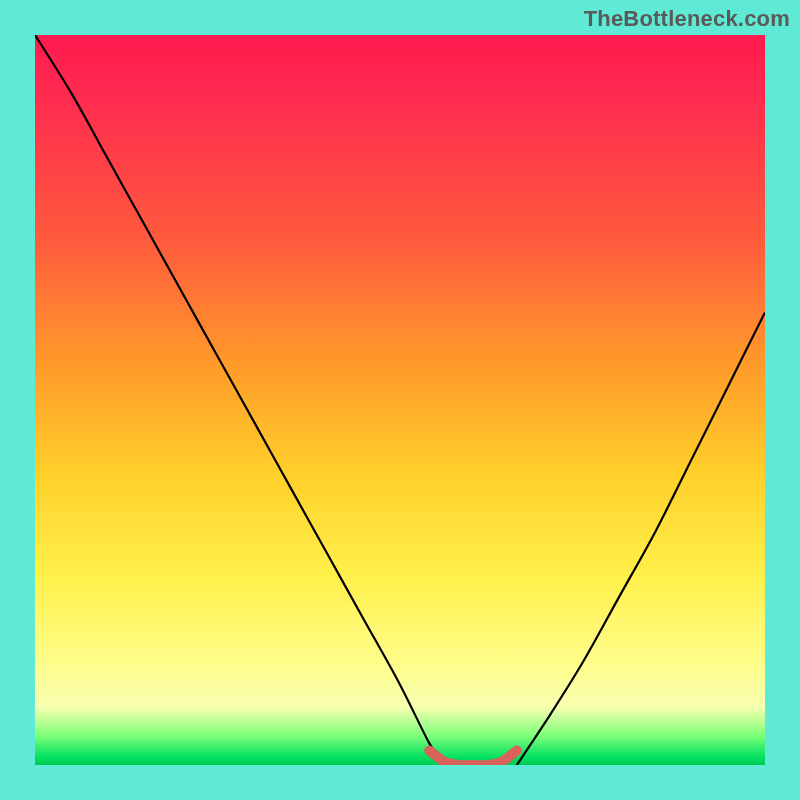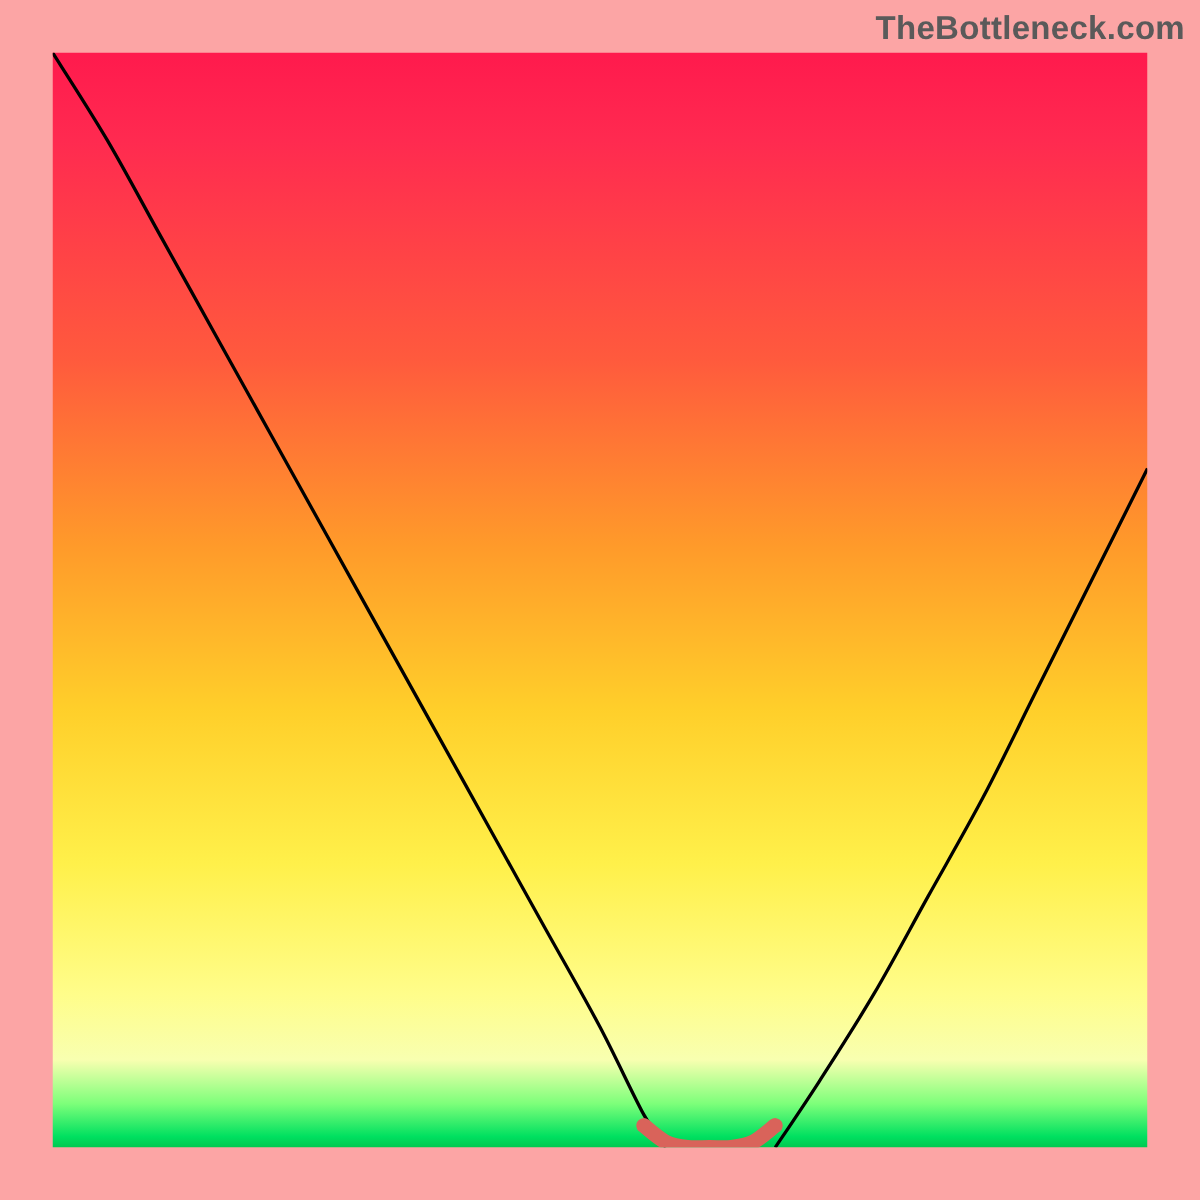--- a/index.html
+++ b/index.html
@@ -8,21 +8,21 @@
     width: 800px;
     height: 800px;
     background: #000;
     overflow: hidden;
     font-family: Arial, Helvetica, sans-serif;
   }
   .frame {
     position: relative;
     width: 800px;
     height: 800px;
-    background: #fca5a5;
+    background: #5eead4;
   }
   .watermark {
     position: absolute;
     top: 6px;
     right: 10px;
     font-size: 22px;
     font-weight: 600;
     color: #5a5a5a;
     letter-spacing: 0.2px;
     z-index: 10;

